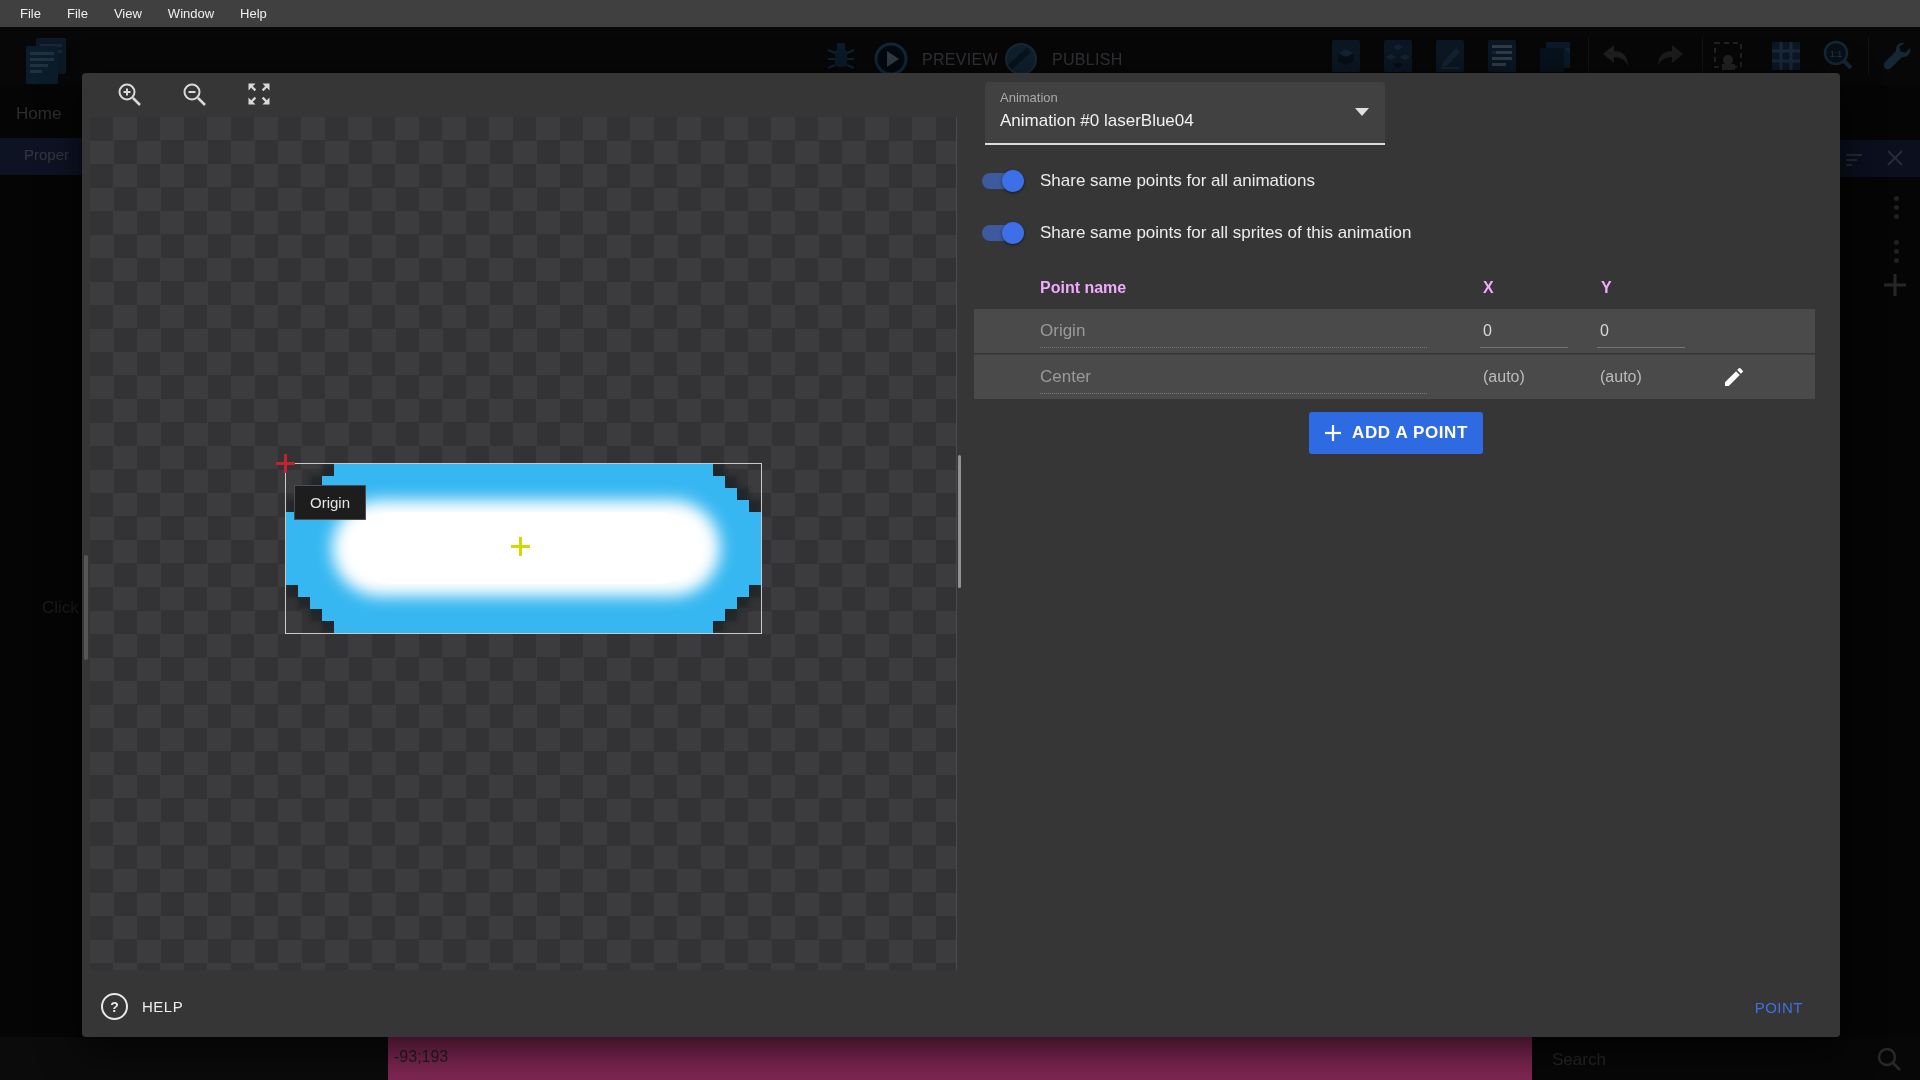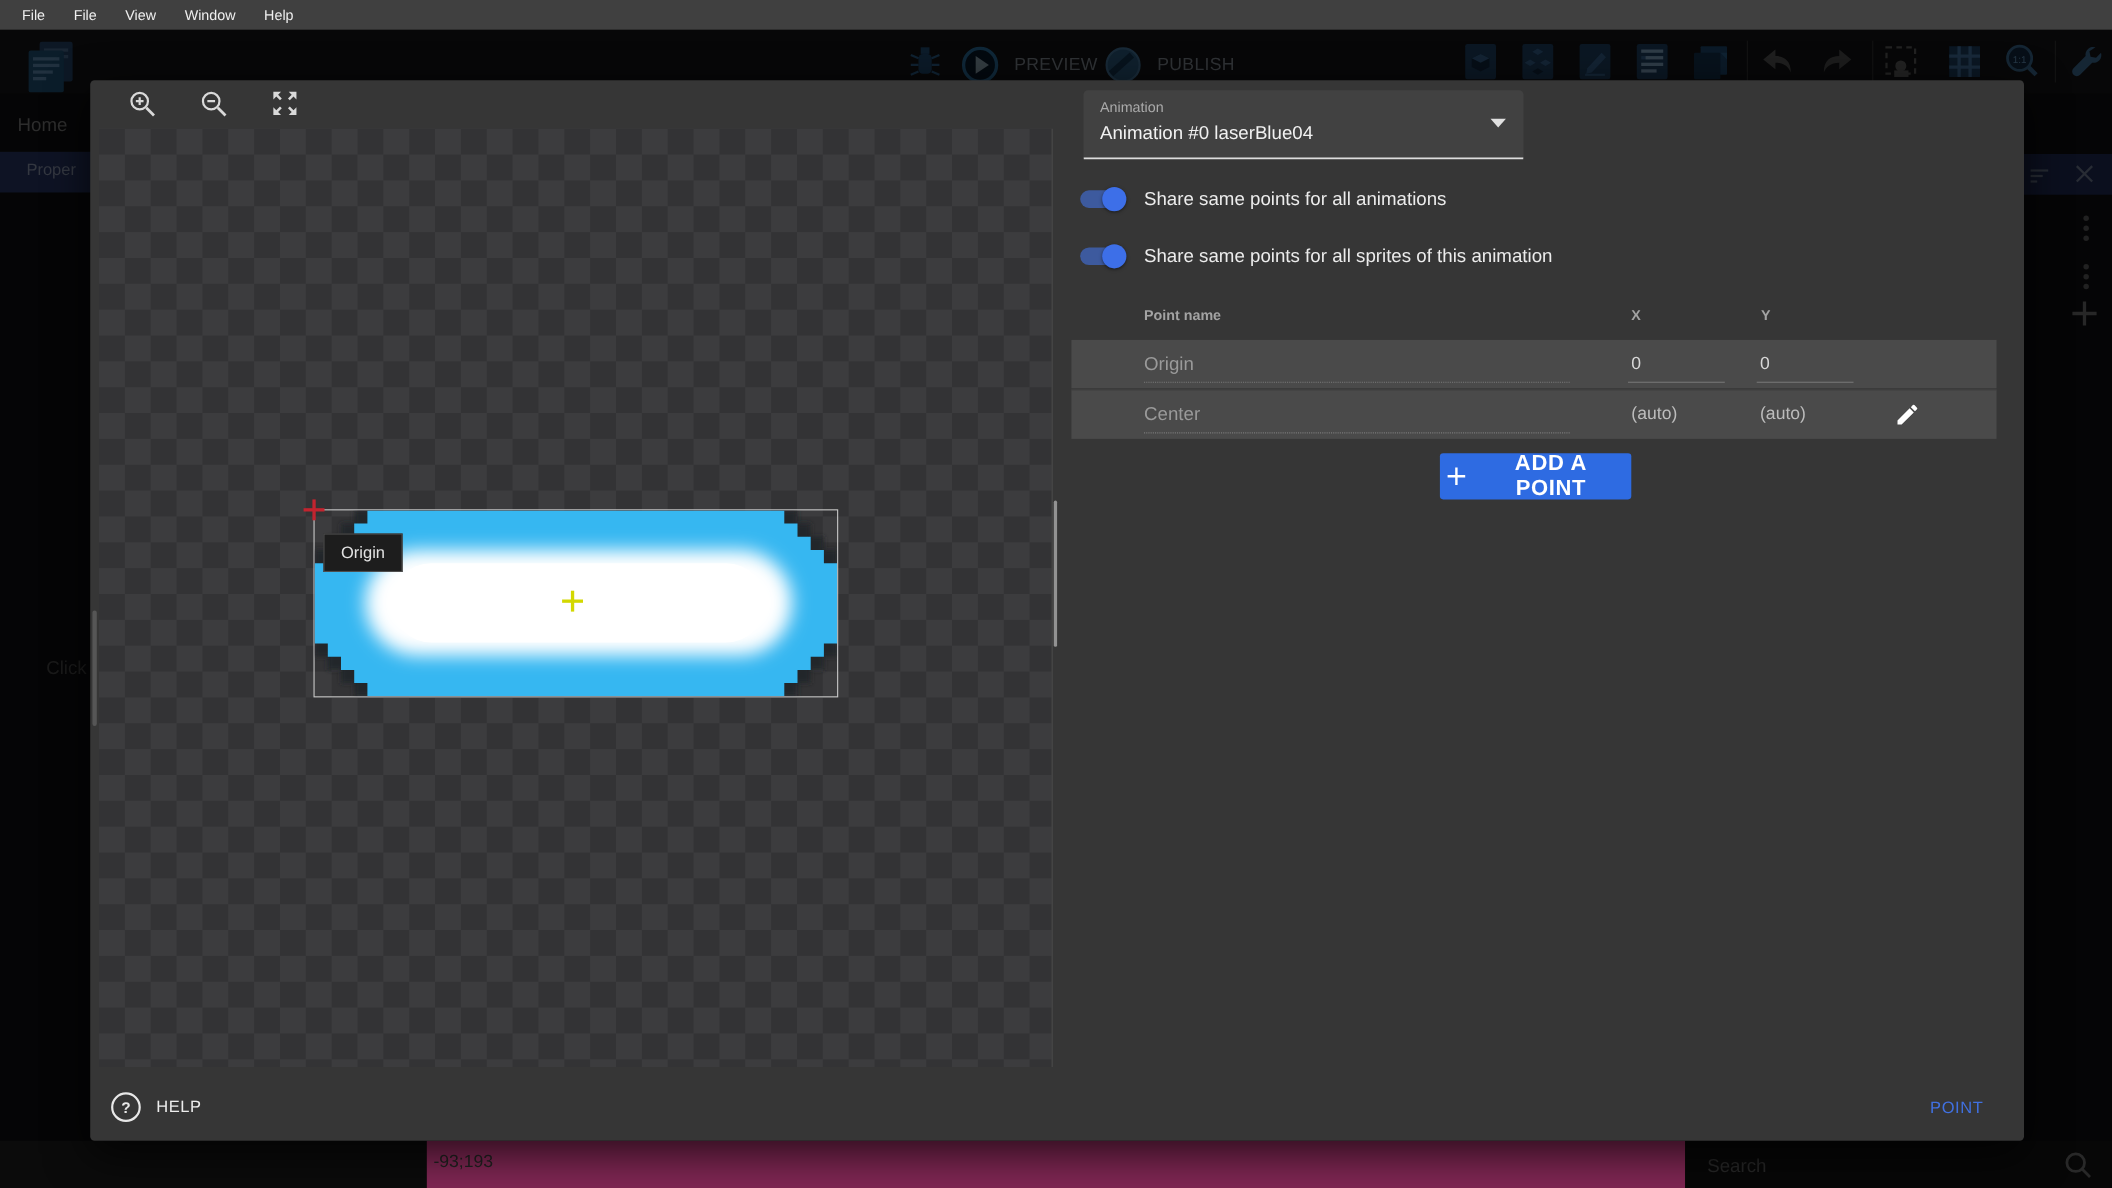--- a/index.html
+++ b/index.html
@@ -48,29 +48,29 @@
   
   .selbox{top:9px;height:61px;background:#414141;border-radius:4px 4px 0 0;border-bottom:2px solid #dcdcdc;cursor:pointer;}
   .selbox .lab{position:absolute;left:15px;top:8px;font-size:13px;color:#aaaaaa;}
   .selbox .val{position:absolute;left:15px;top:29px;font-size:17px;color:#f1f1f1;white-space:nowrap;}
   .selbox .arr{position:absolute;right:16px;top:26px;width:0;height:0;border-left:7px solid transparent;
                border-right:7px solid transparent;border-top:8px solid #e0e0e0;}
   .toggle{width:40px;height:16px;border-radius:8px;background:#3d5a9e;}
   .toggle .knob{position:absolute;right:-2px;top:-3px;width:22px;height:22px;border-radius:50%;
                 background:#3d6fe8;box-shadow:0 1px 3px rgba(0,0,0,.5);}
   .toglabel{font-size:17px;color:#ececec;}
-  .thead{font-size:13px;font-weight:bold;color:#a3a3a3;}
+  .thead{font-size:16px;font-weight:bold;color:#f0abfc;}
   .trow{left:892px;width:841px;height:44px;background:#4a4a4a;}
   .trow .nm{position:absolute;left:66px;top:0;line-height:44px;font-size:17px;color:#9a9a9a;}
   .trow .vx{position:absolute;left:509px;top:0;line-height:44px;font-size:16px;color:#d8d8d8;}
   .trow .vy{position:absolute;left:626px;top:0;line-height:44px;font-size:16px;color:#d8d8d8;}
   .dotline{position:absolute;left:66px;bottom:5px;width:387px;border-bottom:1px dotted #7a7a7a;}
   .solidline{position:absolute;bottom:5px;width:88px;border-bottom:1px solid #757575;}
   .addbtn{left:1227px;top:339px;width:174px;height:42px;background:#2e6be2;border-radius:3px;border:none;cursor:pointer;
-          display:flex;align-items:center;justify-content:center;gap:10px;color:#fff;font-size:20px;font-weight:bold;
+          display:flex;align-items:center;justify-content:center;gap:10px;color:#fff;font-size:17px;font-weight:bold;
           letter-spacing:.6px;font-family:"Liberation Sans",sans-serif;}
   .helpbtn{left:19px;top:920px;display:flex;align-items:center;gap:14px;cursor:pointer;}
   .helpcirc{width:23px;height:23px;border:2px solid #e8e8e8;border-radius:50%;display:flex;align-items:center;
             justify-content:center;font-size:14px;font-weight:bold;color:#e8e8e8;}
   .helptext{font-size:15px;color:#ededed;letter-spacing:.5px;}
   .closebtn{right:31px;top:925px;font-size:15px;color:#4070e0;letter-spacing:.5px;cursor:pointer;background:none;border:none;
             font-family:"Liberation Sans",sans-serif;}
   .filter-ic i{display:block;height:2px;background:#454d5c;margin:3px 0 0 0;}
 </style>
 </head>

